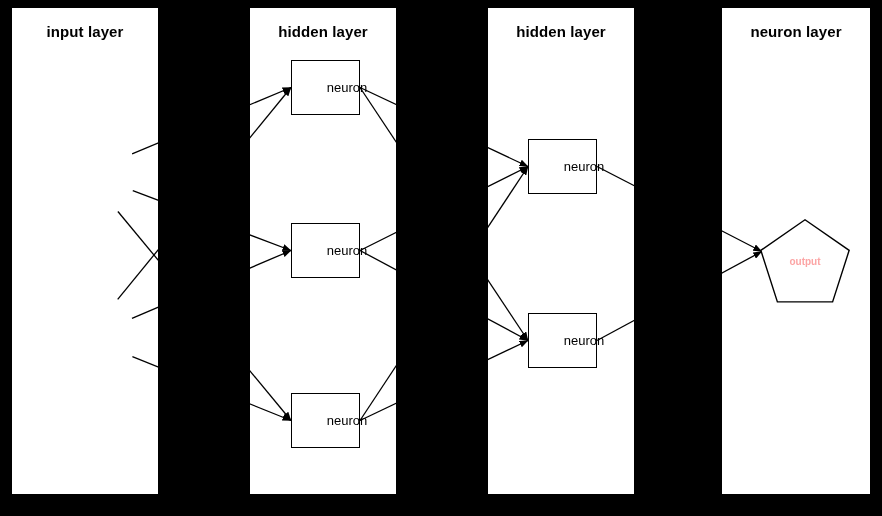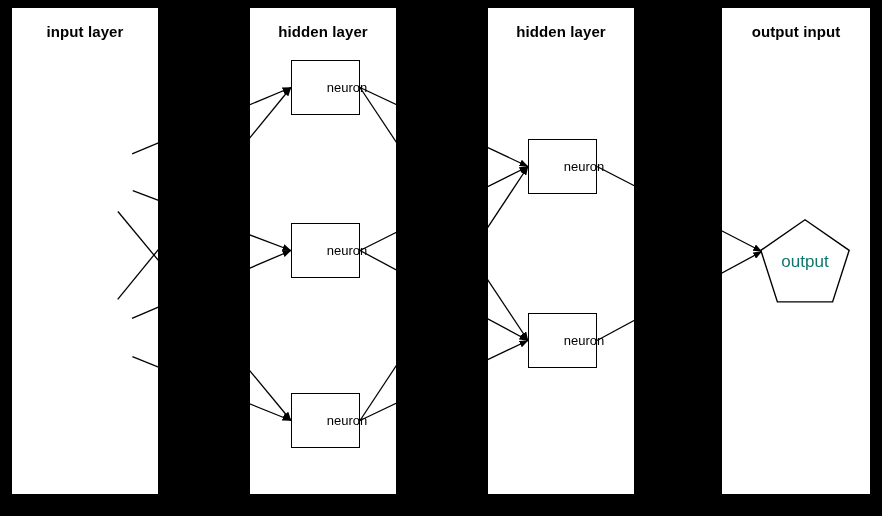--- a/index.html
+++ b/index.html
@@ -61,40 +61,41 @@
   }
   .node-pent {
     background: transparent;
     border: none;
   }
   .pent-label {
     position: absolute;
     width: 100%;
     text-align: center;
     font-family: "Liberation Sans", sans-serif;
-    font-size: 17px;
-    color: #0f766e;
+    font-size: 10px;
+    color: #fca5a5;
+    font-weight: bold;
   }
 </style>
 </head>
 <body>
 
 <div id="canvas" style="width: 882px; height: 516px; background: rgb(0, 0, 0);">
 
   <div class="panel" style="left: 12px; top: 8px; width: 146px; height: 486px; background: rgb(255, 255, 255);">
     <div class="panel-title" style="top: 15px;">input layer</div>
   </div>
   <div class="panel" style="left: 250px; top: 8px; width: 146px; height: 486px; background: rgb(255, 255, 255);">
     <div class="panel-title" style="top: 15px;">hidden layer</div>
   </div>
   <div class="panel" style="left: 488px; top: 8px; width: 146px; height: 486px; background: rgb(255, 255, 255);">
     <div class="panel-title" style="top: 15px;">hidden layer</div>
   </div>
   <div class="panel" style="left: 722px; top: 8px; width: 148px; height: 486px; background: rgb(255, 255, 255);">
-    <div class="panel-title" style="top: 15px;">output input</div>
+    <div class="panel-title" style="top: 15px;">neuron layer</div>
   </div>
 
   <svg id="edges" viewBox="0 0 882 516">
     <defs>
       <marker id="arrowhead" markerWidth="9" markerHeight="7" refX="8.5" refY="3.5" orient="auto" markerUnits="userSpaceOnUse">
         <path d="M0,0 L9,3.5 L0,7 z" fill="#000000"></path>
       </marker>
     </defs>
     <g id="edge-group" stroke="#000000" stroke-width="1.3" fill="none">
         <line x1="132.1" y1="153.8" x2="291.0" y2="87.5" marker-end="url(#arrowhead)"></line>

